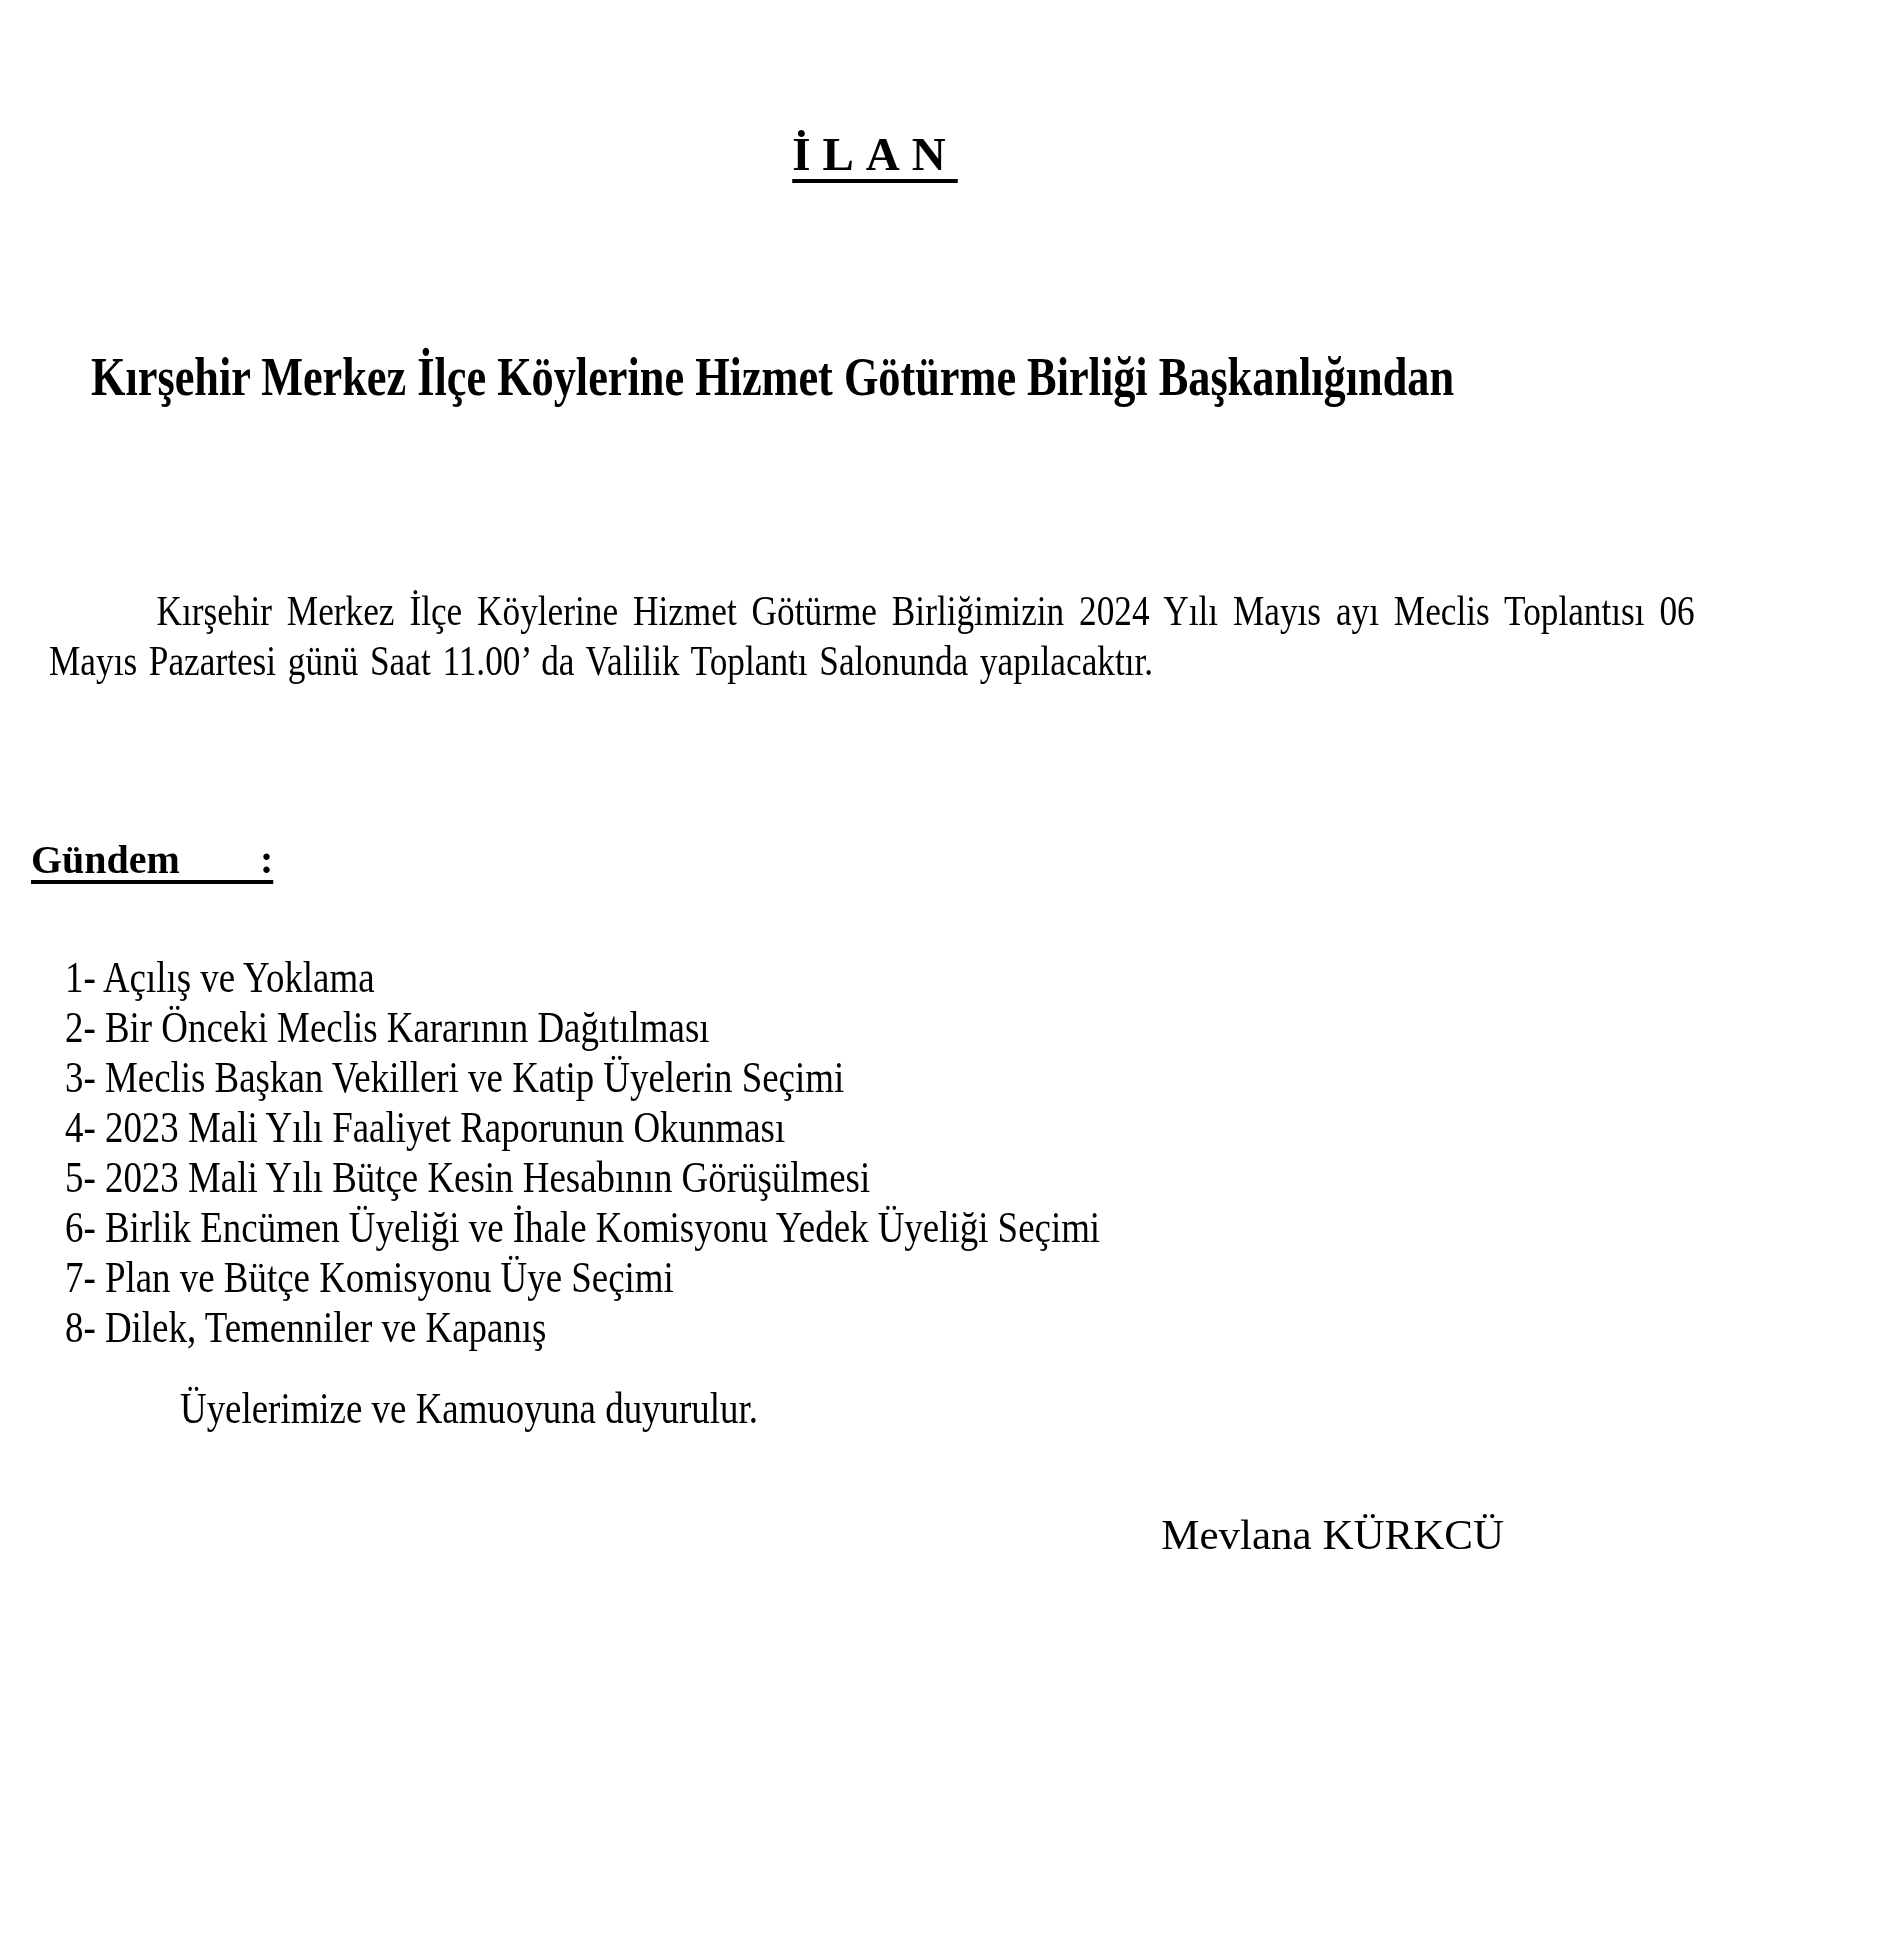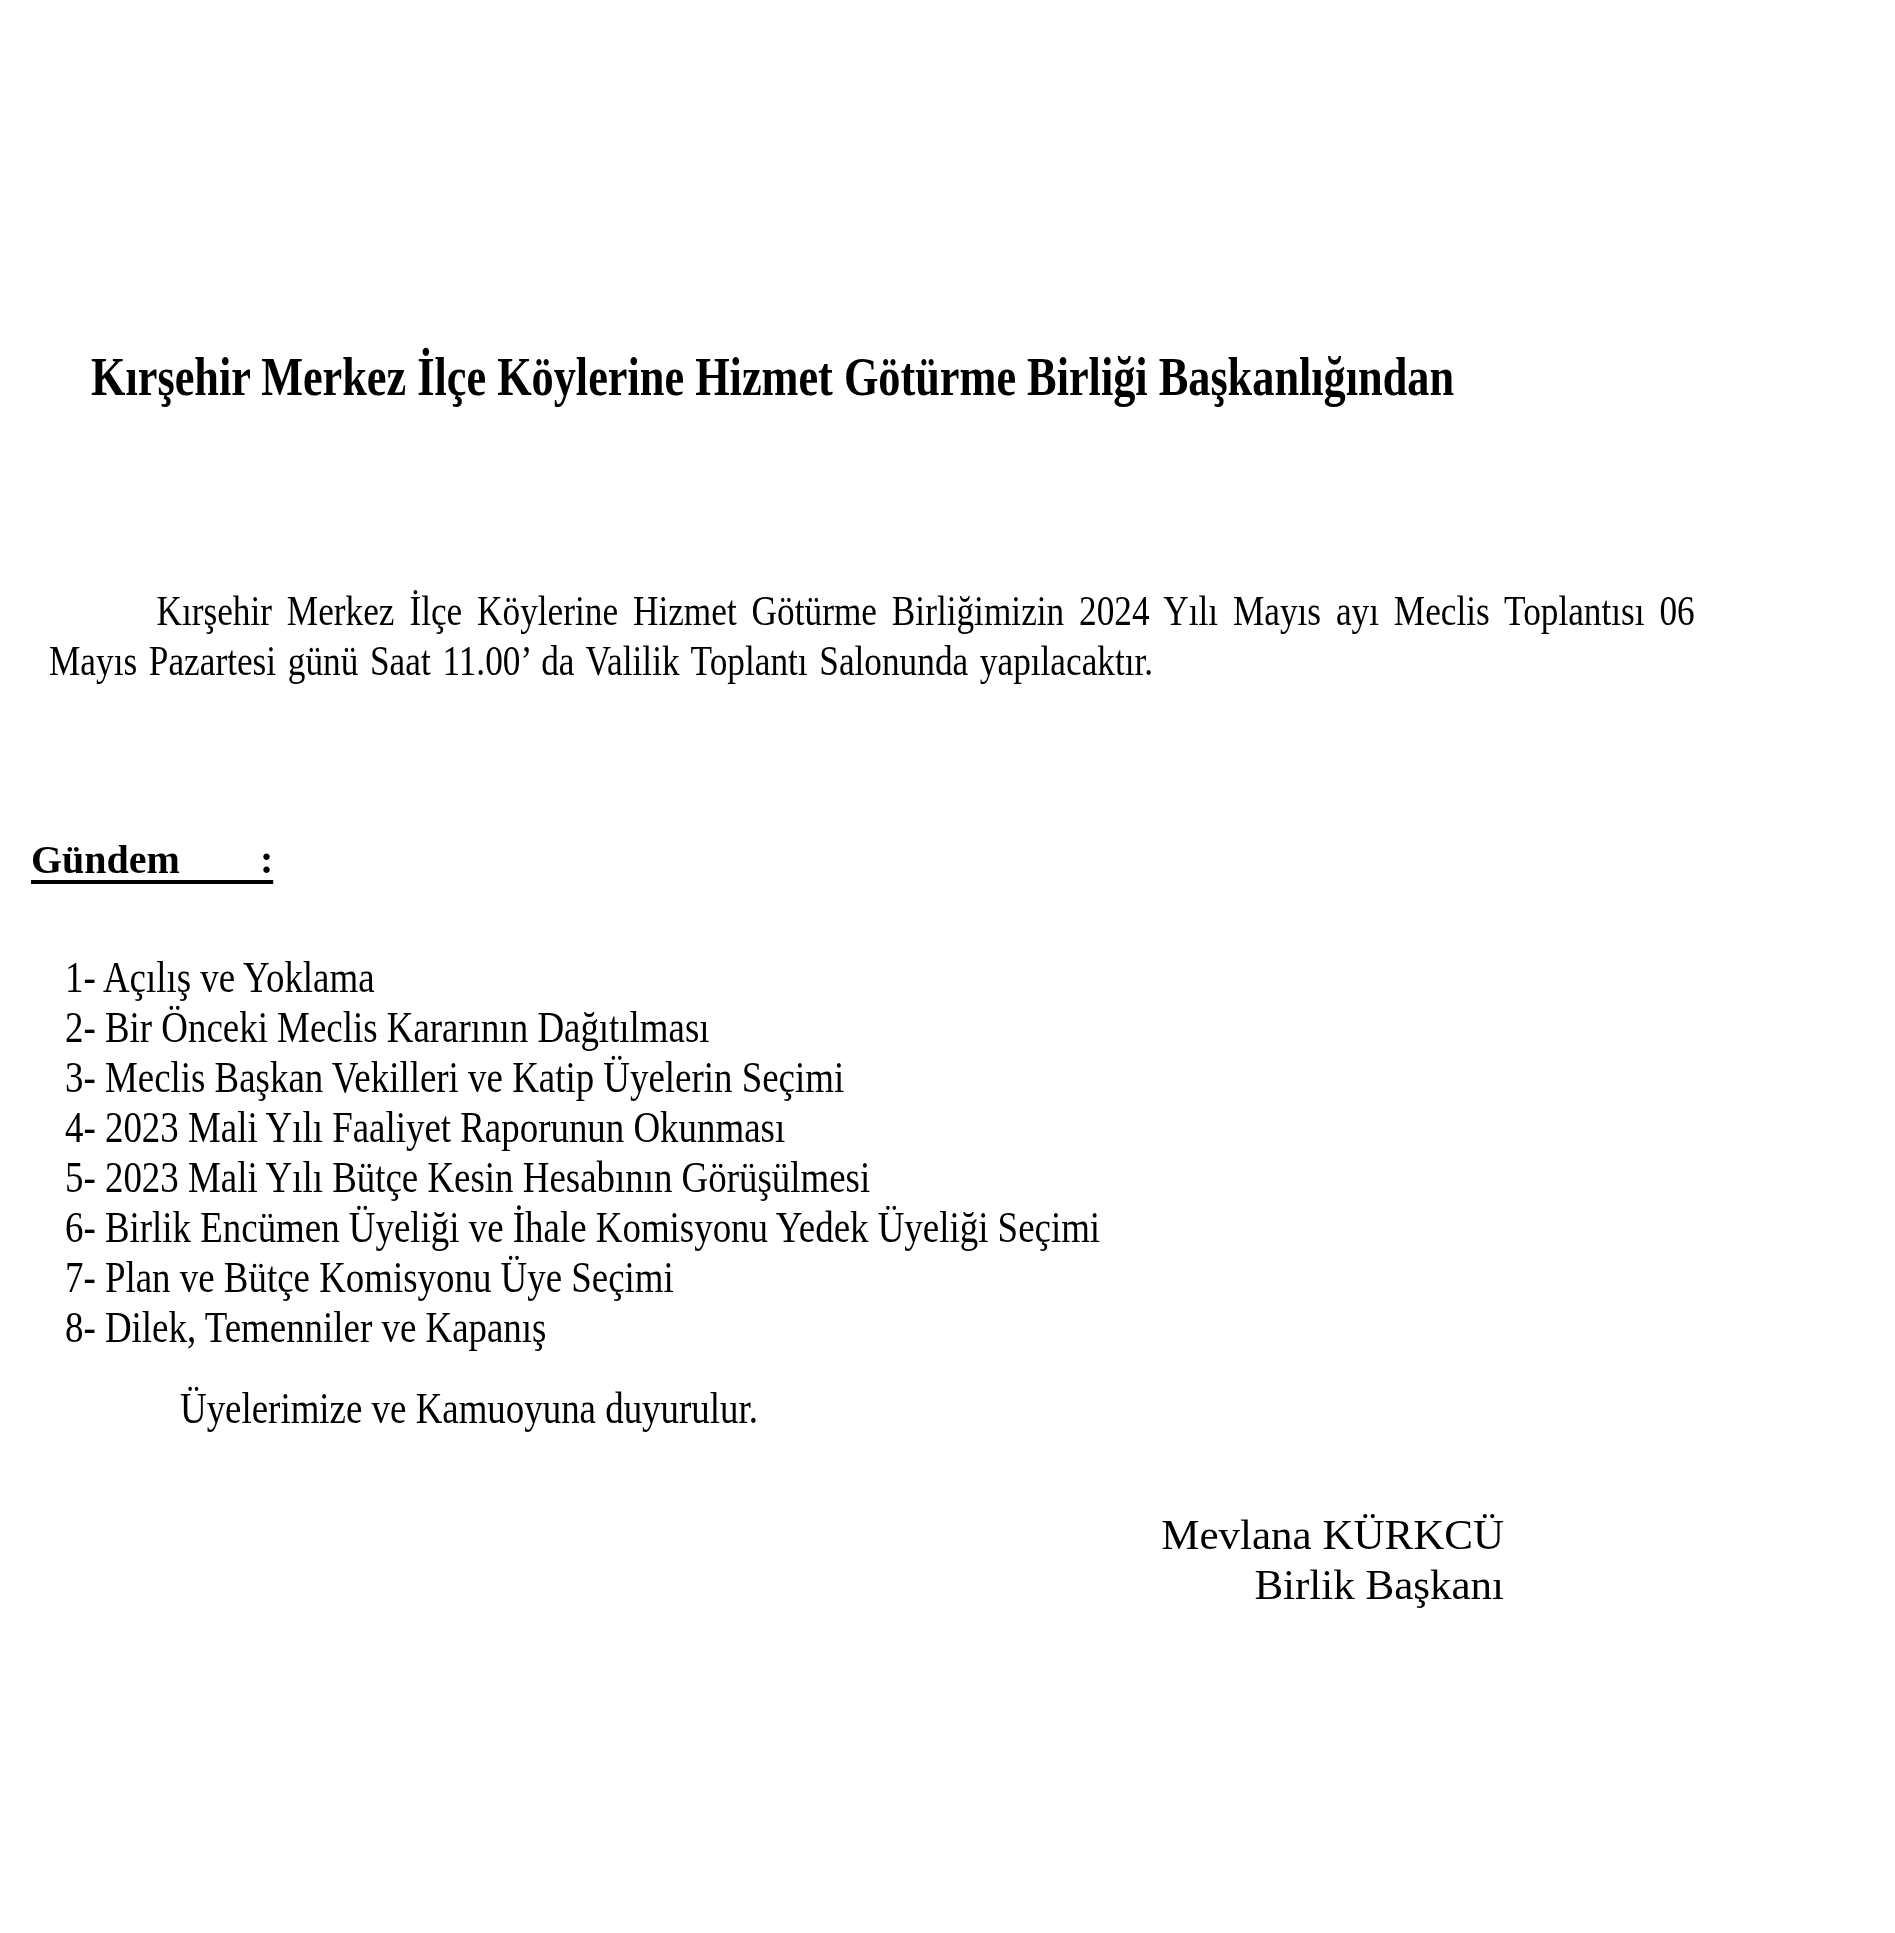--- a/index.html
+++ b/index.html
@@ -123,20 +123,23 @@
     }
     .signature div {
       white-space: nowrap;
     }
   </style>
 </head>
 <body>
 
 <div class="page">
 
+  <div class="title">
+    <span>İLAN</span>
+  </div>
 
   <div class="heading">Kırşehir Merkez İlçe Köylerine Hizmet Götürme Birliği Başkanlığından</div>
 
   <div class="paragraph-wrap">
     <p class="paragraph">Kırşehir Merkez İlçe Köylerine Hizmet Götürme Birliğimizin 2024 Yılı Mayıs ayı Meclis Toplantısı 06 Mayıs Pazartesi günü Saat 11.00’ da Valilik Toplantı Salonunda yapılacaktır.</p>
   </div>
 
   <div class="agenda-label">Gündem        :</div>
 
   <ul class="agenda-list">
@@ -147,17 +150,16 @@
     <li class="agenda-item">5- 2023 Mali Yılı Bütçe Kesin Hesabının Görüşülmesi</li>
     <li class="agenda-item">6- Birlik Encümen Üyeliği ve İhale Komisyonu Yedek Üyeliği Seçimi</li>
     <li class="agenda-item">7- Plan ve Bütçe Komisyonu Üye Seçimi</li>
     <li class="agenda-item">8- Dilek, Temenniler ve Kapanış</li>
   </ul>
 
   <div class="closing">Üyelerimize ve Kamuoyuna duyurulur.</div>
 
   <div class="signature">
     <div>Mevlana KÜRKCÜ</div>
-    <div>Birlik Başkanı</div>
   </div>
 
 </div>
 
 
 </body></html>

